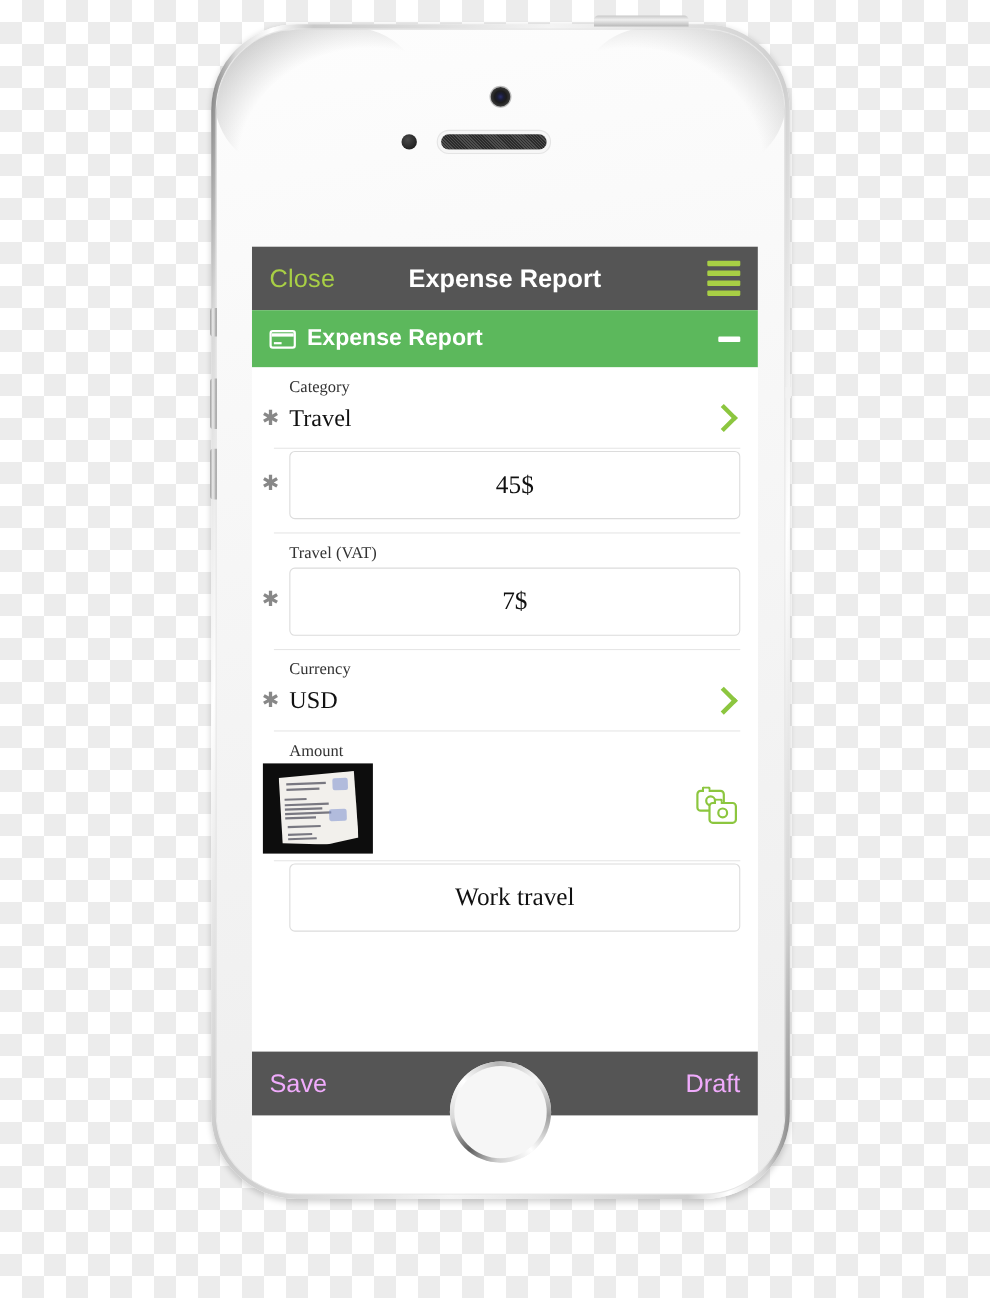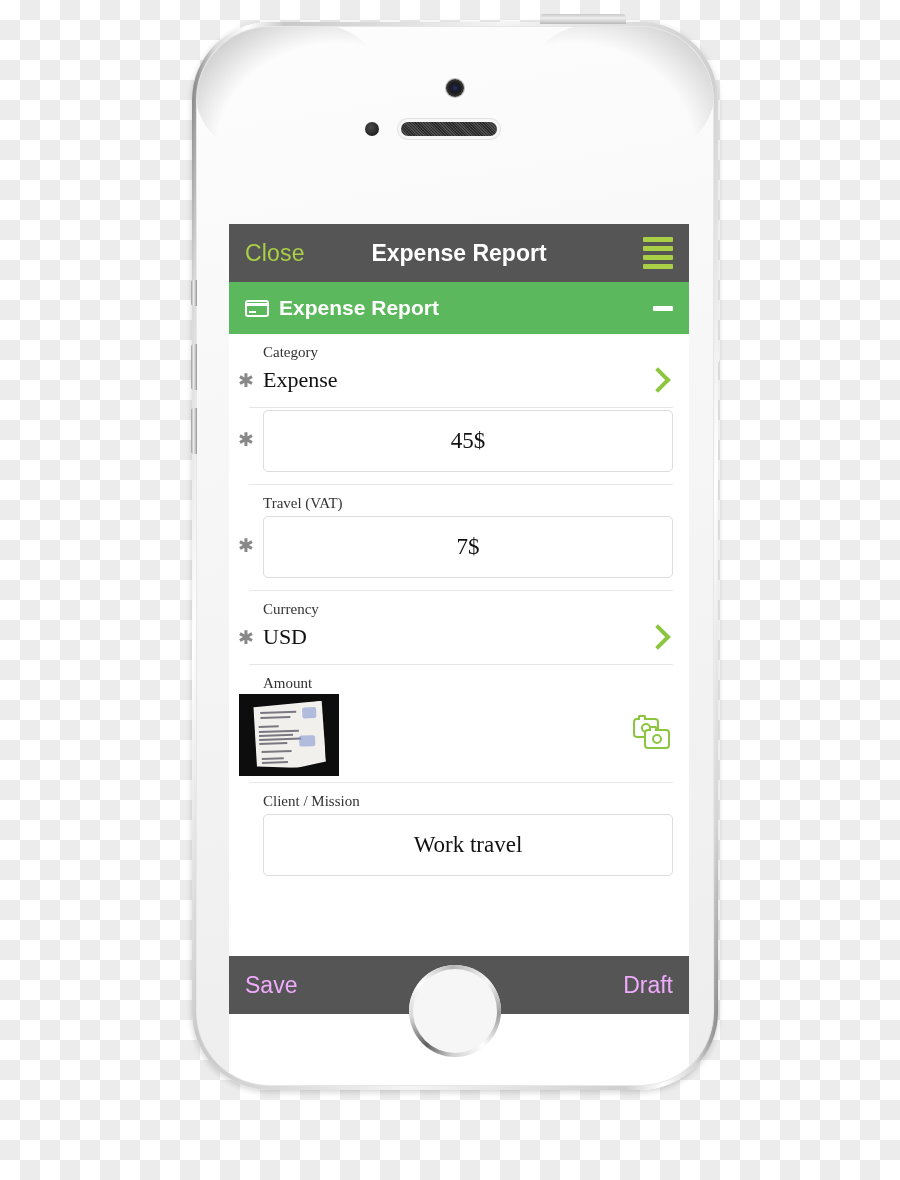--- a/index.html
+++ b/index.html
@@ -164,21 +164,21 @@
           </span>
           <span id="collapse-icon"></span>
         </div>
 
         <div id="form-list">
 
           <div class="row">
             <div class="field-label">Category</div>
             <div class="value-line">
               <span class="star">✱</span>
-              <span class="value-text">Expense</span>
+              <span class="value-text">Travel</span>
               <span class="chevron"></span>
             </div>
           </div>
           <div class="row-divider"></div>
 
           <div class="row">
             <div class="input-wrap">
               <span class="star" style="top:22px">✱</span>
               <input class="text-input" type="text" value="45$" style="">
             </div>
@@ -232,21 +232,20 @@
                 <span class="cam" id="cam-front">
                   <span class="hump"></span>
                     <span class="lens"></span>
                 </span>
               </span>
             </div>
           </div>
           <div class="row-divider"></div>
 
           <div class="row">
-            <div class="field-label">Client / Mission</div>
             <div class="input-wrap">
               <input class="text-input" type="text" value="Work travel" style="">
             </div>
           </div>
 
         </div>
 
         <div id="toolbar">
           <span id="save-btn">Save</span>
           <span id="draft-btn">Draft</span>

